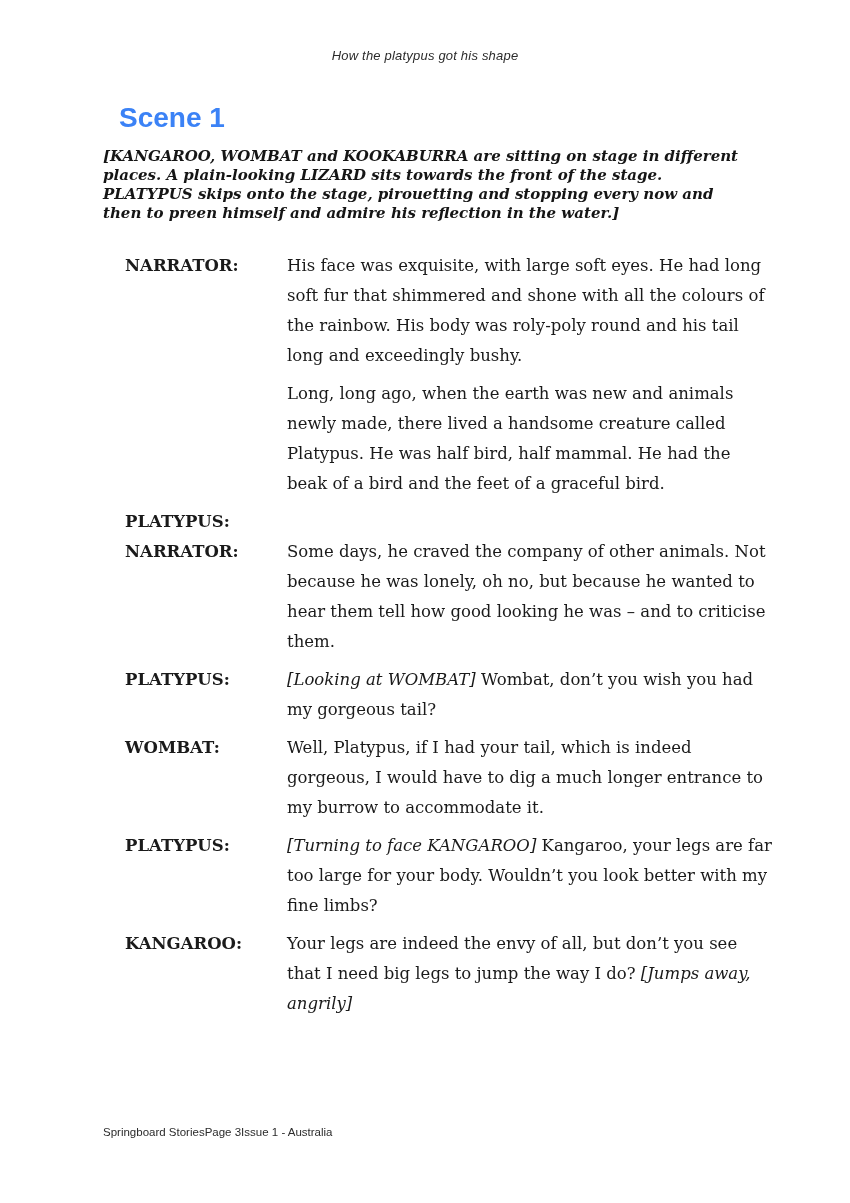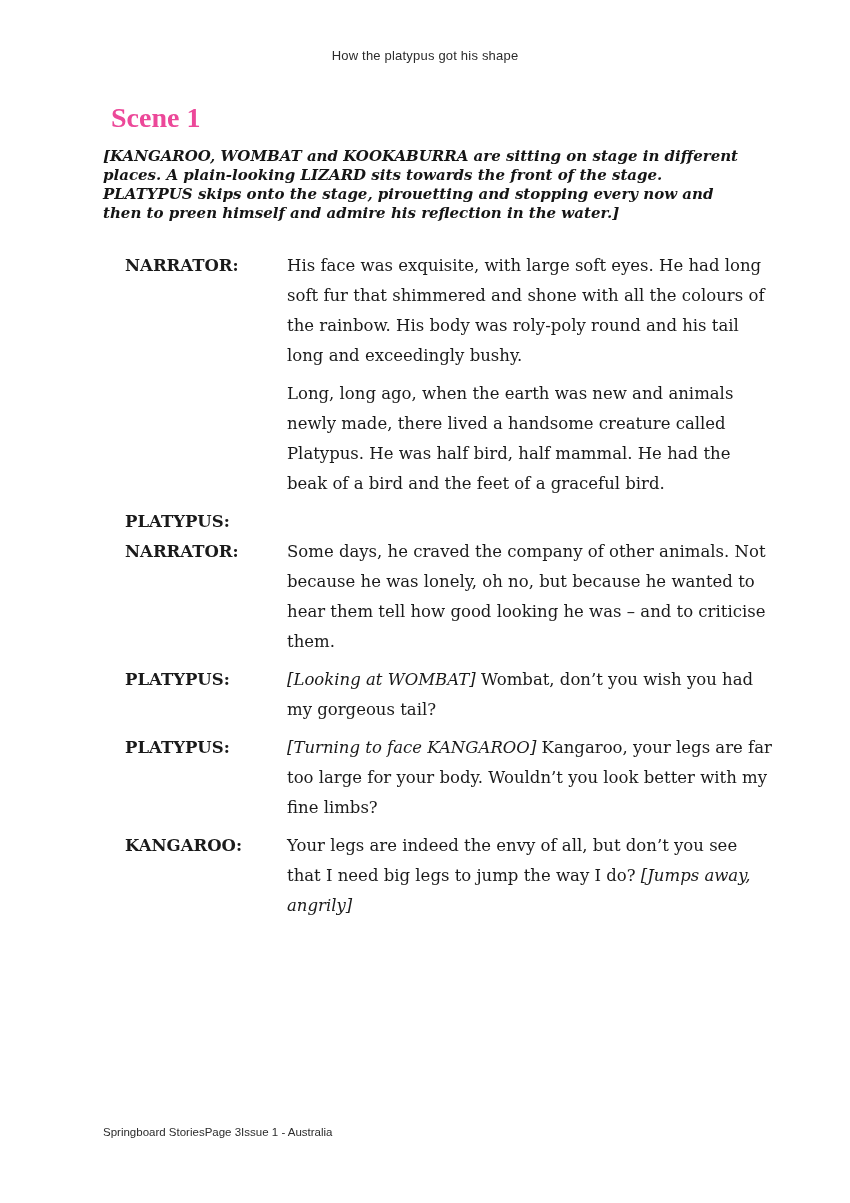--- a/index.html
+++ b/index.html
@@ -5,29 +5,29 @@
   html,body{margin:0;padding:0;}
   body{
     width:850px;height:1203px;background:#ffffff;
     font-family:"DejaVu Serif", serif;color:#1a1a1a;
     -webkit-font-smoothing:antialiased;
   }
   .page{position:relative;width:850px;height:1203px;background:#ffffff;overflow:hidden;}
 
   .running-header{
     position:absolute;top:48px;left:0;right:0;text-align:center;
-    font-family:"Liberation Sans", sans-serif;
+    font-family:"Liberation Sans", sans-serif;font-style:italic;
     font-size:13px;color:#2b2b2b;letter-spacing:.2px;
   }
 
   .content{position:absolute;top:102px;left:103px;width:648px;}
 
   .scene-heading{
-    font-family:Liberation Serif, serif;font-weight:700;
-    font-size:28px;line-height:32px;margin:0 0 13px 8px;color:#ec4899;
+    font-family:Liberation Sans, sans-serif;font-weight:700;
+    font-size:28px;line-height:32px;margin:0 0 13px 16px;color:#3b82f6;
   }
 
   .stage-direction{
     font-style:italic;font-weight:600;
     font-size:15px;line-height:19px;margin:0 0 28px 0;color:#151515;
   }
 
   .script{width:648px;margin-left:22px;}
   .script-block{display:grid;grid-template-columns:162px 1fr;}
   .speaker{
@@ -72,20 +72,26 @@
             <p><span>Some days, he craved the company of other animals. Not because he was lonely, oh no, but because he wanted to hear them tell how good looking he was – and to criticise them.</span></p>
           </div>
         </div>
         <div class="script-block">
           <div class="speaker">PLATYPUS:</div>
           <div class="lines">
             <p><i>[Looking at WOMBAT]</i><span> Wombat, don’t you wish you had my gorgeous tail?</span></p>
           </div>
         </div>
         <div class="script-block">
+          <div class="speaker">WOMBAT:</div>
+          <div class="lines">
+            <p><span>Well, Platypus, if I had your tail, which is indeed gorgeous, I would have to dig a much longer entrance to my burrow to accommodate it.</span></p>
+          </div>
+        </div>
+        <div class="script-block">
           <div class="speaker">PLATYPUS:</div>
           <div class="lines">
             <p><i>[Turning to face KANGAROO]</i><span> Kangaroo, your legs are far too large for your body. Wouldn’t you look better with my fine limbs?</span></p>
           </div>
         </div>
         <div class="script-block">
           <div class="speaker">KANGAROO:</div>
           <div class="lines">
             <p><span>Your legs are indeed the envy of all, but don’t you see that I need big legs to jump the way I do? </span><i>[Jumps away, angrily]</i></p>
           </div>

